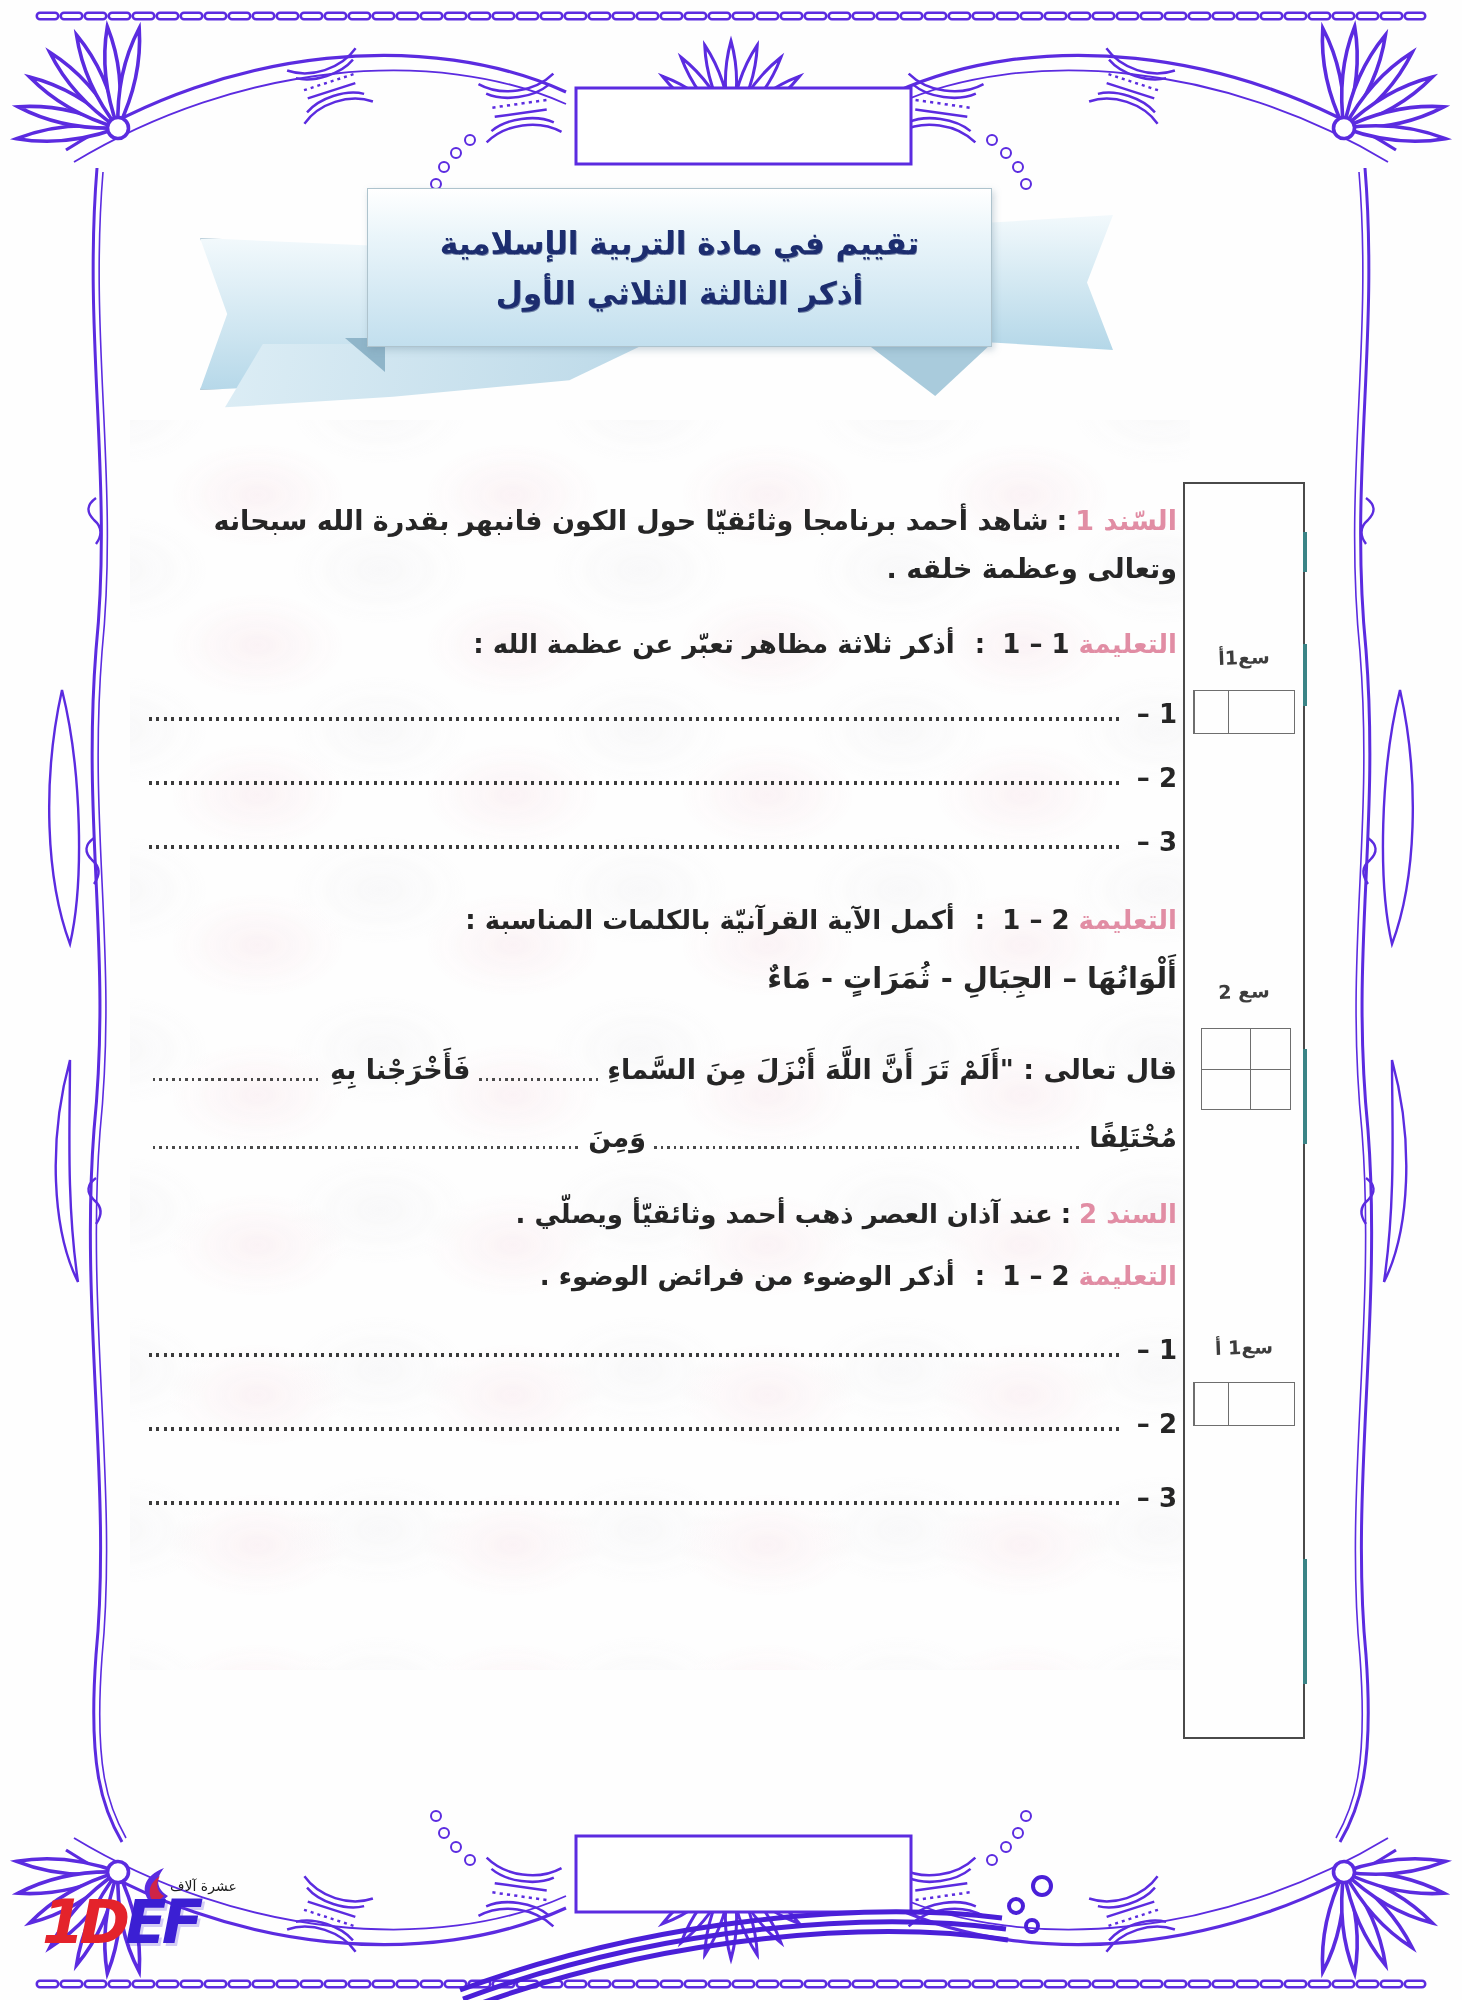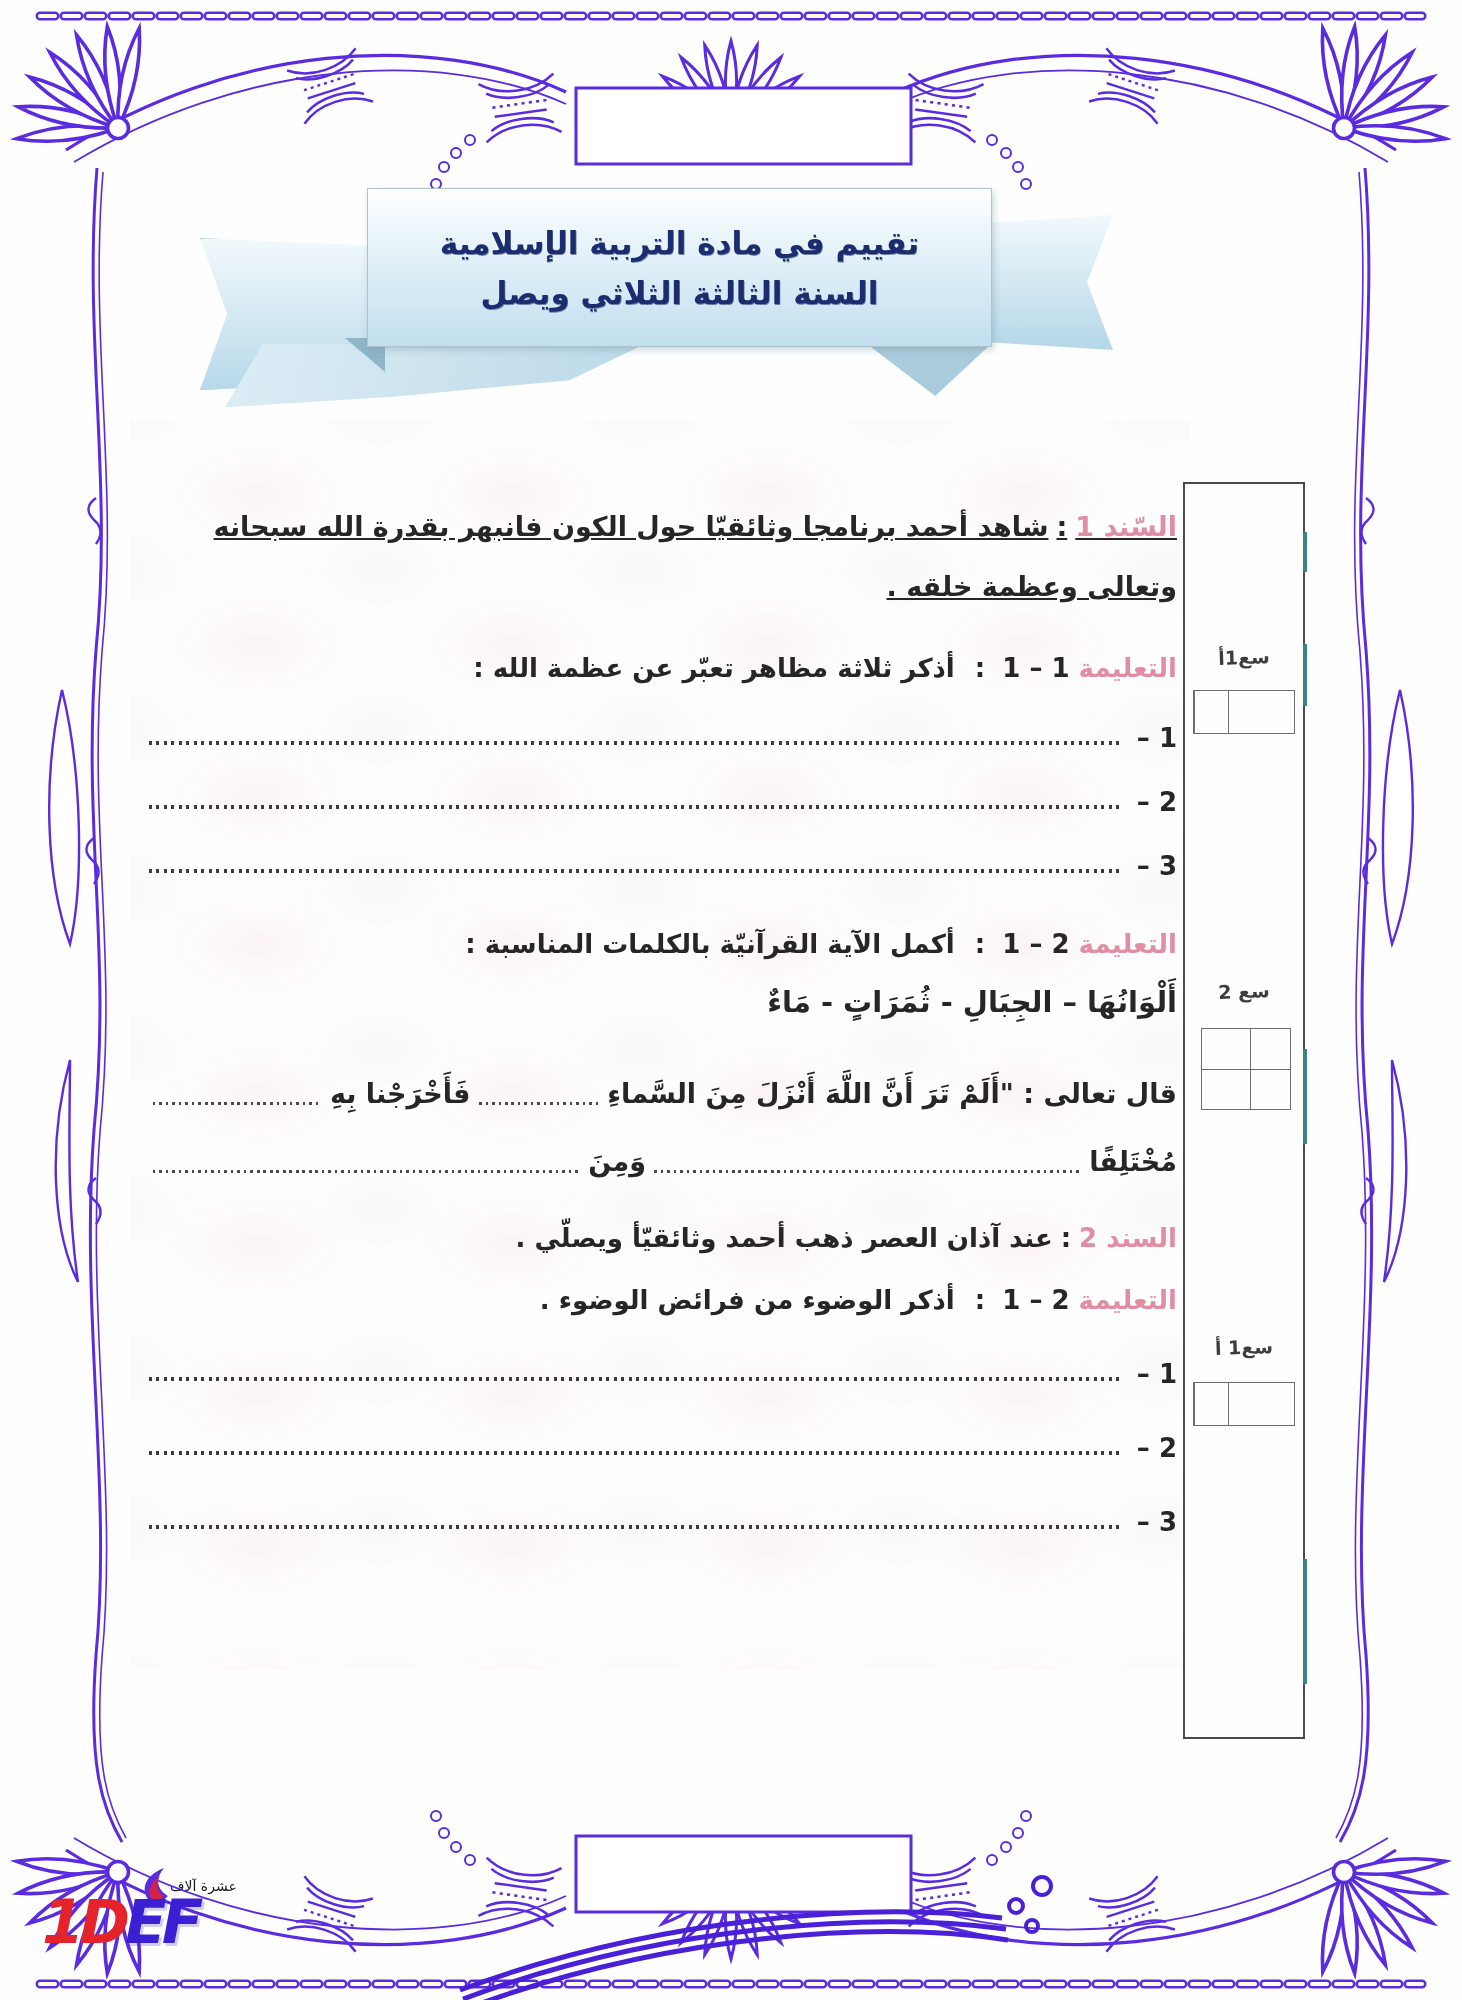--- a/index.html
+++ b/index.html
@@ -34,21 +34,21 @@
      border:1px solid #aec3cd;box-shadow:2px 3px 7px rgba(110,140,160,.35);
      display:flex;flex-direction:column;justify-content:center;align-items:center;gap:14px;}
   .banner .main .line{direction:rtl;color:#1c2d6f;font-weight:bold;font-size:31px;
      letter-spacing:.5px;text-shadow:.6px .6px 0 rgba(25,40,100,.55);}
 
   
   .content{position:absolute;left:145px;top:470px;width:1032px;direction:rtl;
      color:#262626;font-weight:bold;}
   .pink{color:#e18da4;}
   .sep{margin:0 8px;}
-  .para{font-size:27px;line-height:60px;text-align:right;text-decoration:underline;}
+  .para{font-size:27px;line-height:48px;text-align:right;}
   .inst{font-size:26px;margin-top:36px;}
   .inst .txt{margin-right:12px;}
   .answers{margin-top:22px;}
   .ans-row{display:flex;align-items:flex-end;height:50px;margin-bottom:14px;}
   .ans-row .num{font-size:26px;direction:ltr;unicode-bidi:isolate;margin-bottom:2px;}
   .ans-row .dotline{flex:1;height:4px;margin:0 14px 10px 4px;
      background:repeating-linear-gradient(90deg,#3b3b3b 0 3px,transparent 3px 7.5px);}
   .wordbank{font-size:29px;margin-top:26px;letter-spacing:.5px;}
   .verse{display:flex;align-items:flex-end;font-size:27px;}
   .verse.v1{margin-top:56px;}
@@ -169,21 +169,21 @@
   </svg>
 
   <div class="banner">
     <div class="tail-left"></div>
     <div class="tail-right"></div>
     <div class="underfold-left"></div>
     <div class="underfold-right"></div>
     <div class="fold-tri-left"></div>
     <div class="main">
       <div class="line">تقييم في مادة التربية الإسلامية</div>
-      <div class="line">السنة الثالثة الثلاثي ويصل</div>
+      <div class="line">أذكر الثالثة الثلاثي الأول</div>
     </div>
   </div>
 
   <div class="content">
 
     <p class="para"><span class="pink">السّند 1</span><span class="sep">:</span><span>شاهد أحمد برنامجا وثائقيّا حول الكون فانبهر بقدرة الله سبحانه وتعالى وعظمة خلقه .</span></p>
 
     <div class="inst"><span class="pink">التعليمة</span> <span>1 – 1</span> <span class="sep">:</span><span class="txt">أذكر ثلاثة مظاهر تعبّر عن عظمة الله :</span></div>
 
     <div class="answers">

